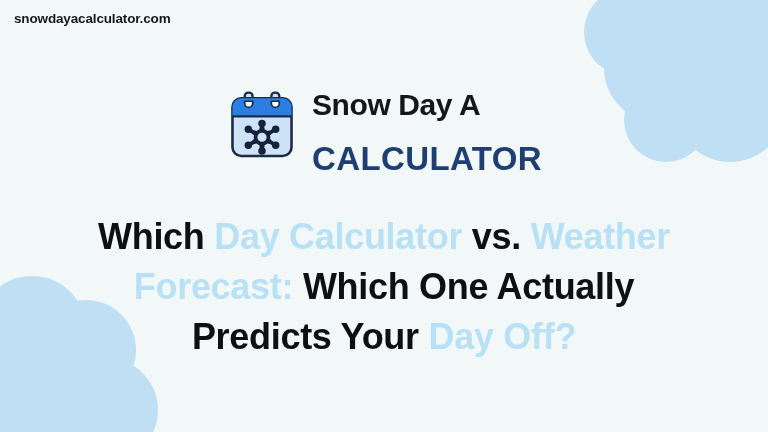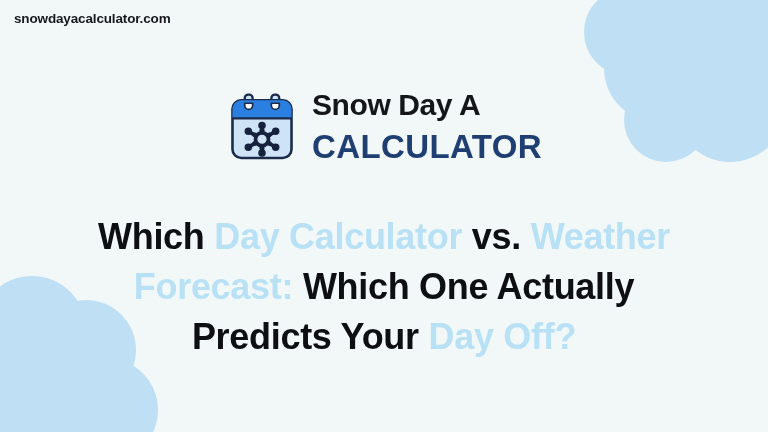--- a/index.html
+++ b/index.html
@@ -51,21 +51,20 @@
     white-space: nowrap;
   }
 
   
   #logo-lockup {
     position: absolute;
     left: 0;
     right: 0;
     top: 89px;
     display: flex;
-    align-items: center;
     justify-content: center;
     gap: 14px;
   }
   #calendar-snowflake-icon {
     width: 72px;
     height: 72px;
     flex: 0 0 auto;
     display: block;
   }
   #logo-wordmark {
@@ -82,21 +81,21 @@
     line-height: 1.08;
     white-space: nowrap;
   }
   #logo-line-bottom {
     font-size: 33px;
     font-weight: bold;
     color: #1f3f72;
     letter-spacing: 0.4px;
     line-height: 1.08;
     white-space: nowrap;
-    margin-top: 8px;
+    margin-top: 20px;
   }
 
   
   #headline {
     position: absolute;
     left: 50%;
     transform: translateX(-50%);
     top: 188px;
     width: 640px;
     text-align: center;

